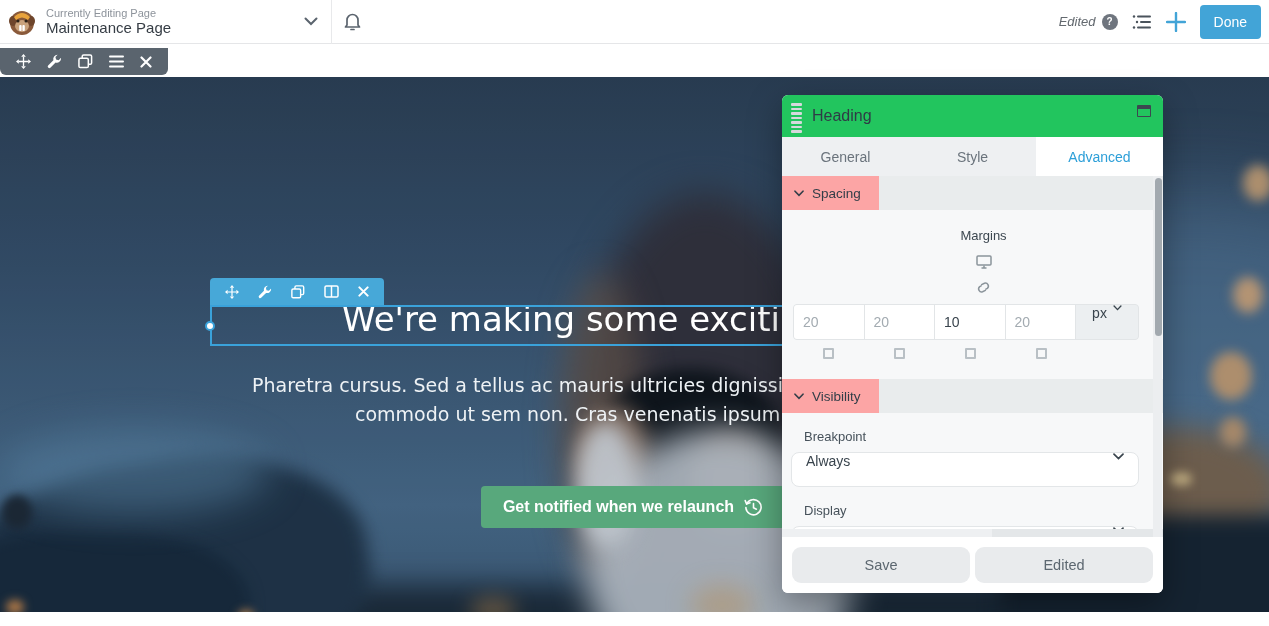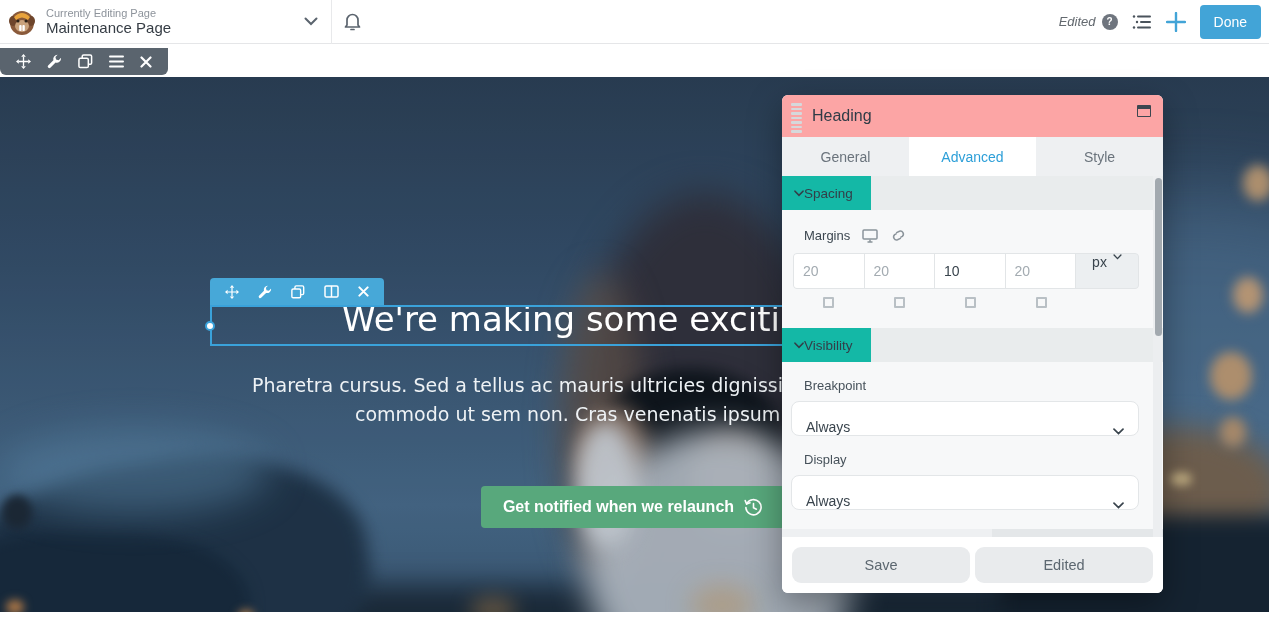--- a/index.html
+++ b/index.html
@@ -54,51 +54,51 @@
                 border-radius:50%; background:#fff; border:2px solid #3aa2da; }
   .sel-toolbar { position:absolute; left:-2px; top:-29px; height:27px; background:#47a8d8;
                  border-radius:4px 4px 0 0; display:flex; align-items:center; gap:19px;
                  padding:0 15px; color:#fff; }
   .icon-btn { background:none; border:none; color:#fff; display:flex; align-items:center; cursor:pointer; padding:0; }
 
   
   .panel { position:absolute; left:782px; top:95px; width:381px; height:498px; background:#fff;
            border-radius:6px; box-shadow:0 12px 34px rgba(0,0,0,.35); z-index:20; display:flex;
            flex-direction:column; overflow:hidden; }
-  .panel-header { height:42px; display:flex; align-items:center; position:relative; background:#fca5a5; flex:0 0 auto; }
+  .panel-header { height:42px; display:flex; align-items:center; position:relative; background:#22c55e; flex:0 0 auto; }
   .grip { position:absolute; left:9px; top:8px; display:flex; flex-direction:column; gap:2px; }
   .grip span { width:11px; height:2.5px; background:#d6d9dc; border-radius:1px; }
   .panel-title { margin-left:30px; font-size:16px; color:#2f3b46; }
   .win-icon { position:absolute; right:12px; top:10px; width:14px; height:12px; border:1.5px solid #3c4750;
               border-top:4px solid #3c4750; border-radius:1px; cursor:pointer; }
   .tabs { height:39px; display:flex; background:#eef0f2; flex:0 0 auto; }
   .tab { flex:1; border:none; background:transparent; font-size:14px; color:#6a737c; cursor:pointer;
          font-family:"Liberation Sans",sans-serif;text-align:center; }
   .tab.active { background:#fff; color:#2d9fd8; }
   .panel-body { flex:1 1 auto; background:#f7f8f9; position:relative; overflow:hidden; }
   .section-bar { height:34px; background:#e9eced; display:flex; align-items:stretch; }
-  .section-chip { display:inline-flex; align-items:center; background:#14b8a6;
+  .section-chip { display:inline-flex; align-items:center; gap:8px; background:#fca5a5;
                   padding:0 18px 0 12px; font-size:13.5px; color:#333e48; cursor:pointer; }
   .field-label { font-size:13px; color:#47525b; margin:16px 0 8px 22px; }
-  .margins-row { display:flex; align-items:center; gap:12px; margin:18px 0 0 22px; }
+  .margins-row { display:flex; align-items:center; gap:12px; margin:18px 0 0 22px;flex-direction:column; }
   .margins-label { font-size:13px; color:#3c4750; }
   .dim-group { display:flex; margin:10px 10px 0 11px; width:346px; border:1px solid #e2e5e7;
                border-radius:4px; overflow:hidden; background:#e2e5e7; gap:1px; }
   .dim-input { flex:1 1 0; min-width:0; height:34px; border:none; background:#fff; padding-left:9px;
                font-size:14px; font-family:"Liberation Sans",sans-serif; color:#a3abb1; outline:none; }
   .dim-input.set { color:#39444d; }
   .unit-cell { flex:0 0 62px; background:#eceff1; display:flex; align-items:flex-start; justify-content:center;
                gap:6px; font-size:14px; color:#39444d; cursor:pointer; }
   .resp-row { display:flex; width:346px; margin:8px 10px 0 11px; }
   .resp-cell { flex:1 1 0; display:flex; justify-content:center; }
   .resp-spacer { flex:0 0 62px; }
   .resp-box { width:11px; height:11px; border:2px solid #b9c0c5; border-radius:1px; cursor:pointer; }
   .vis-bar { margin-top:20px; }
   .select { margin-left:9px; width:348px; height:35px; background:#fff; border:1px solid #e3e6e8;
-            border-radius:8px; display:flex; align-items:flex-end; justify-content:space-between;
+            border-radius:8px; display:flex; align-items:flex-start; justify-content:space-between;
             padding:0 14px; font-size:14px; color:#39444d; cursor:pointer; }
   .partial-bar { position:absolute; bottom:0; left:0; width:100%; height:8px; background:#e4e7e9; }
   .partial-bar .lighter { position:absolute; left:0; top:0; width:55%; height:100%; background:#eef0f2; }
   .scroll-track { position:absolute; right:1px; top:0; width:9px; height:100%; background:#eceef0; }
   .scroll-thumb { position:absolute; right:1px; top:2px; width:7px; height:158px; background:#a2a9af;
                   border-radius:4px; }
   .panel-footer { flex:0 0 56px; background:#fff; display:flex; gap:5px; padding:10px 10px; }
   .footer-btn { flex:1; border:none; border-radius:9px; background:#e9ebed; color:#5c6770; font-size:14.5px;
                 font-family:"Liberation Sans",sans-serif; cursor:pointer; }
   svg { display:block; }
@@ -280,22 +280,22 @@
           <span></span>
           <span></span>
           <span></span>
       </span>
       <span class="panel-title">Heading</span>
       <span class="win-icon"></span>
     </div>
 
     <div class="tabs">
       <button class="tab">General</button>
+      <button class="tab">Style</button>
       <button class="tab active">Advanced</button>
-      <button class="tab">Style</button>
     </div>
 
     <div class="panel-body">
 
       <div class="section-bar">
         <span class="section-chip">
           <svg width="10" height="7" viewBox="0 0 10 7" fill="none" stroke="#333e48" stroke-width="1.6" stroke-linecap="round">
               <path d="M1 1.2 L5 5.4 L9 1.2"></path>
             </svg>
           <span>Spacing</span>

